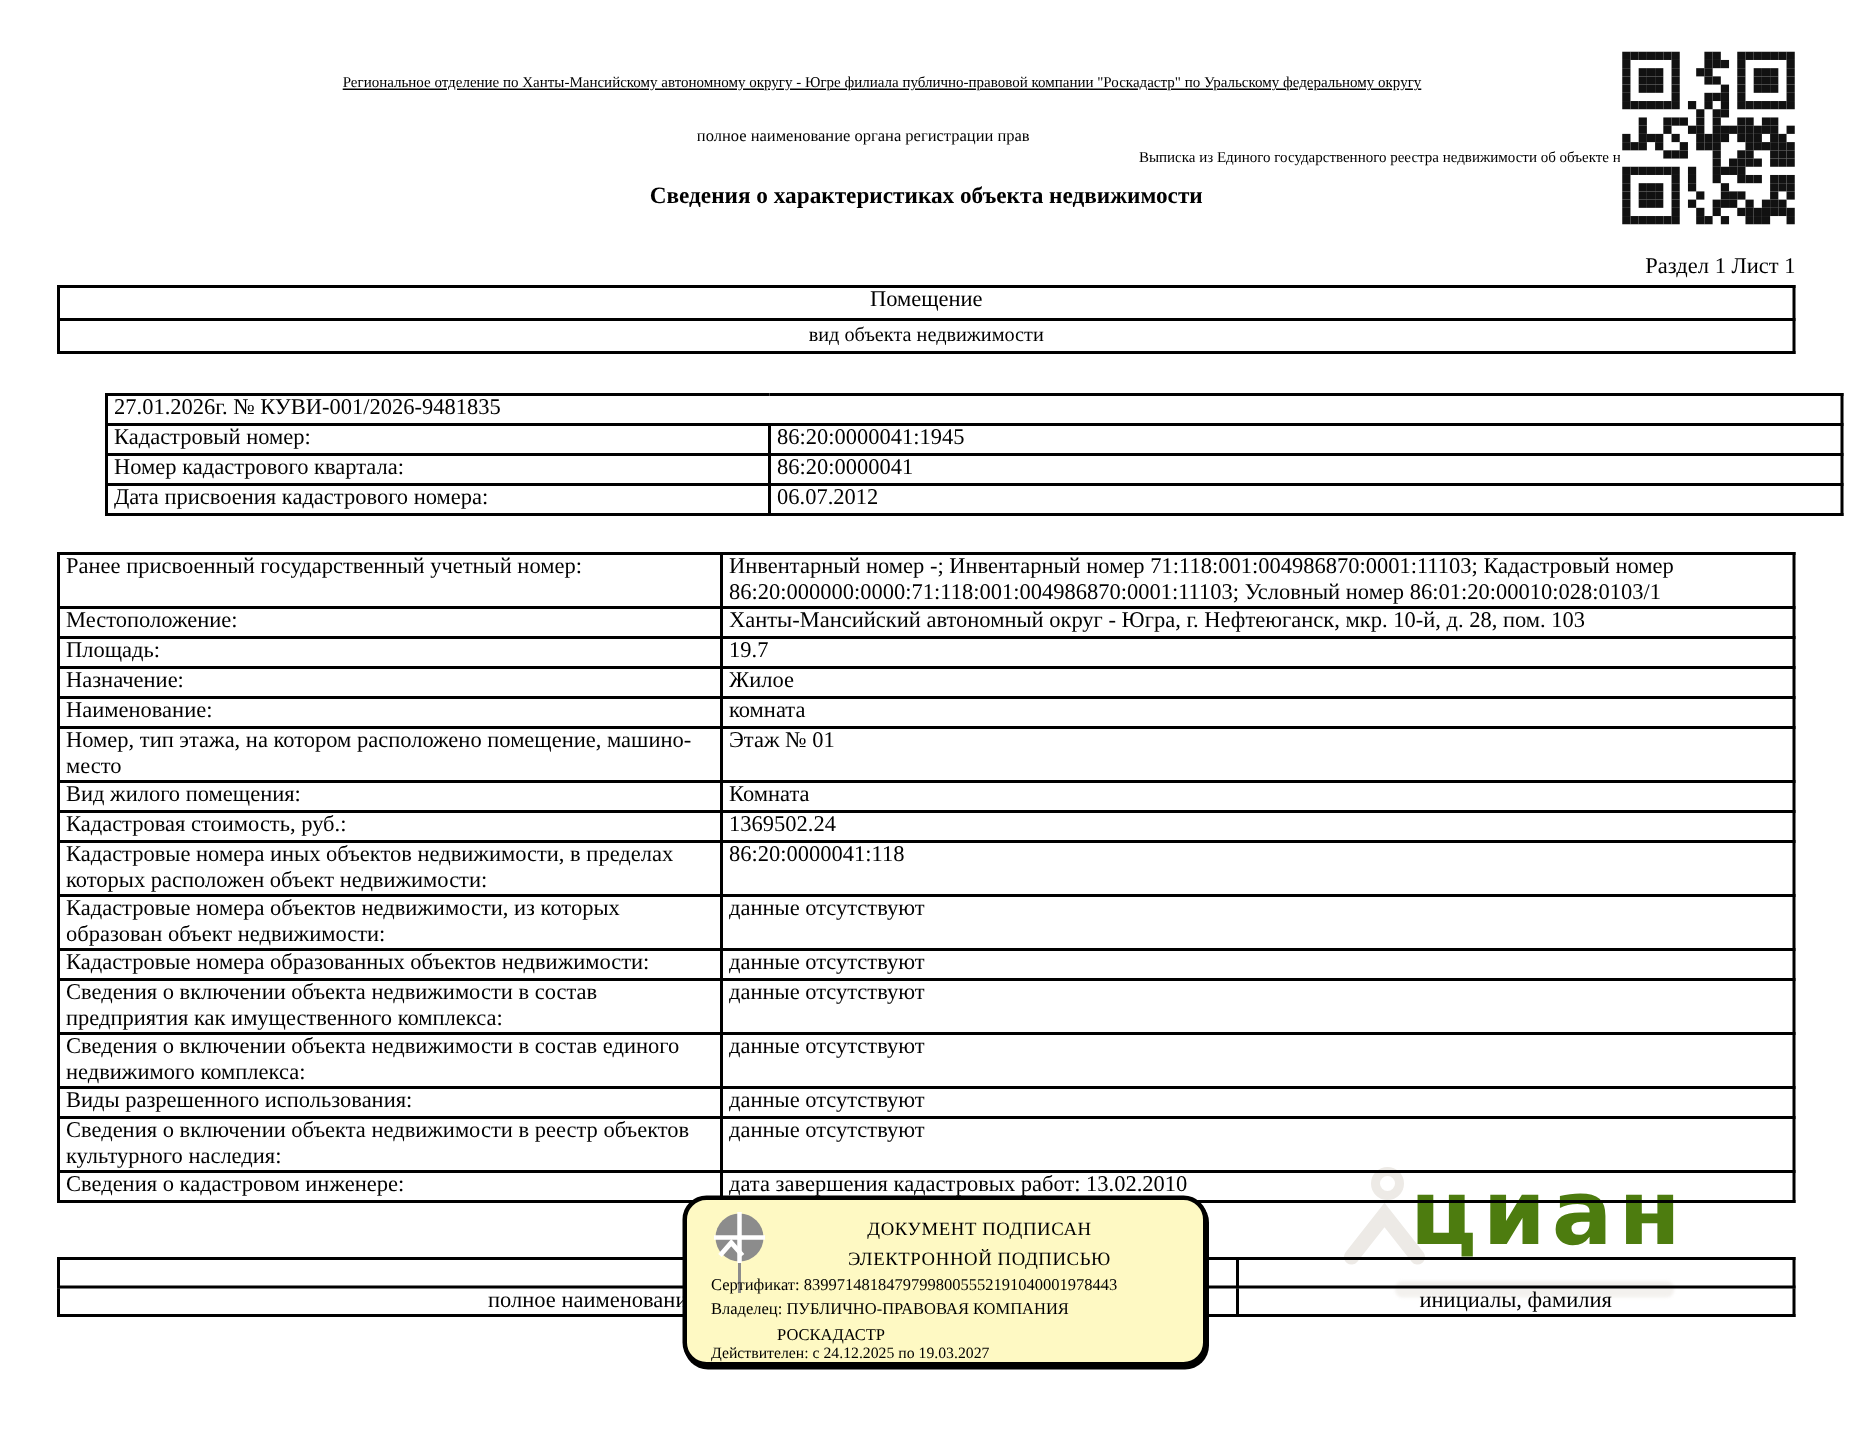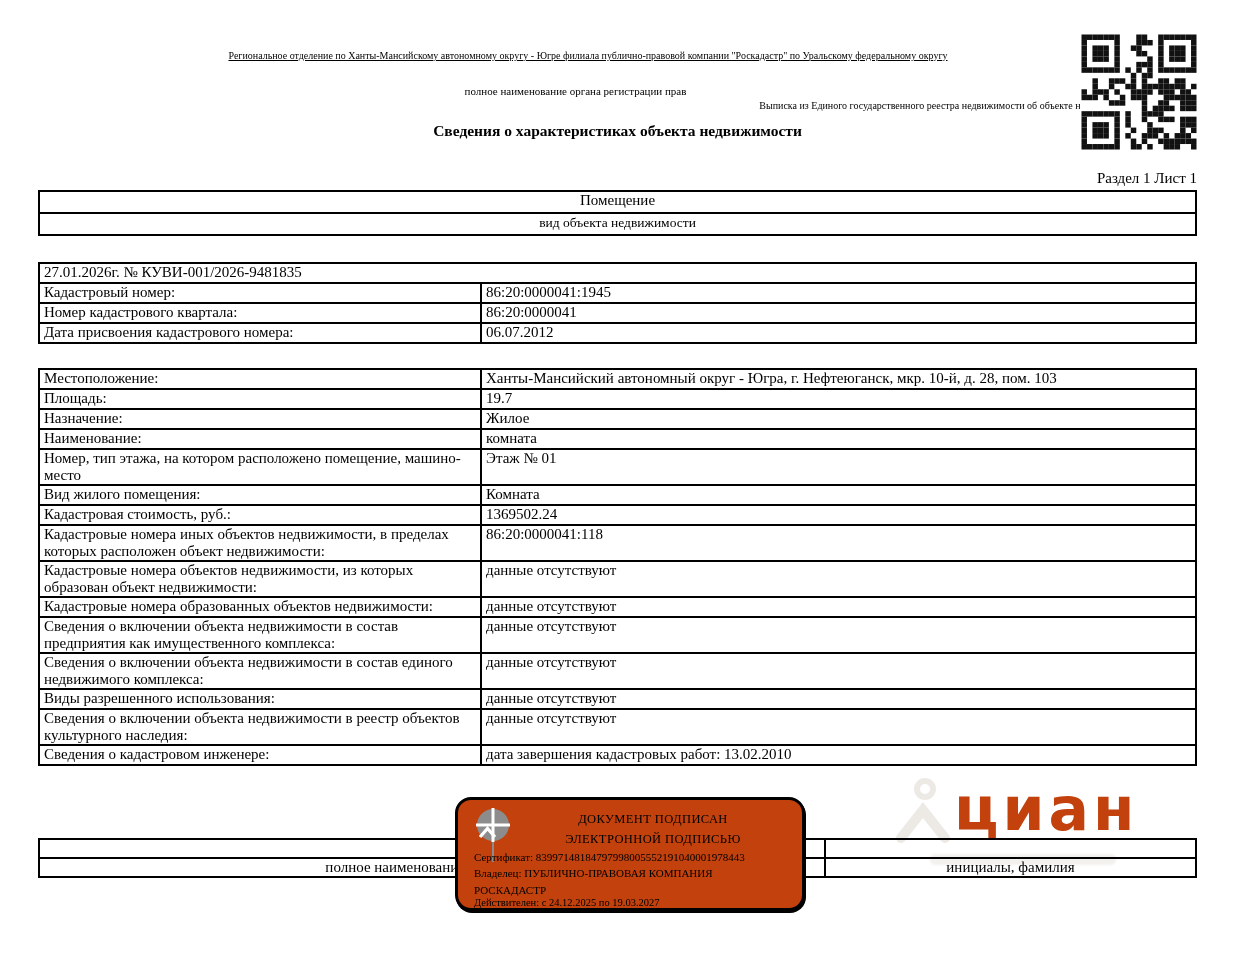--- a/index.html
+++ b/index.html
@@ -27,47 +27,47 @@
   table.doc{border-collapse:collapse;table-layout:fixed;position:absolute;left:38px;
     width:1159px;z-index:2;background:transparent;}
   table.doc td{border:2px solid #000;font-size:15px;line-height:17px;
     padding:0 4px;vertical-align:top;overflow:hidden;}
   td.c{text-align:center;}
   .t-objtype{top:190px;}
   .t-objtype td{height:20px;padding-top:1px;}
   .t-objtype .cap{font-size:13.5px;}
   .t-sheets{top:237px;}
   .t-sheets td{height:18px;}
-  .t-cad{top:262px;}
+  .t-cad{top:262px;margin-left:32px;}
   .t-cad td{height:18px;}
   .t-details{top:368px;}
   .t-details td{height:18px;}
   .t-details tr.h2 td{height:34px;}
   .t-footer{top:838px;z-index:2;}
   .t-footer td{height:17px;}
   .t-footer .cap{text-align:center;}
 
   
   .watermark{position:absolute;left:896px;top:774px;width:320px;height:110px;z-index:1;}
-  .wm-word{position:absolute;left:58px;top:0px;font-family:"DejaVu Sans",sans-serif;
-    font-weight:bold;font-size:60px;letter-spacing:4px;color:#c2410c;}
+  .wm-word{position:absolute;left:44px;top:0px;font-family:"DejaVu Sans",sans-serif;
+    font-weight:bold;font-size:60px;letter-spacing:4px;color:#4d7c0f;}
   .wm-band{position:absolute;left:34px;top:80px;width:186px;height:11px;
     background:#f3f1ee;border-radius:5px;filter:blur(1px);}
 
   
-  .stamp{position:absolute;left:455px;top:797px;width:344px;height:108px;background:#c2410c;
+  .stamp{position:absolute;left:455px;top:797px;width:344px;height:108px;background:#fef9c3;
     border:3px solid #000;border-radius:16px;z-index:3;box-shadow:1px 2px 0 #000;}
   .stamp-title1{position:absolute;left:70px;top:12px;width:250px;text-align:center;
     font-size:12.5px;letter-spacing:0.4px;}
   .stamp-title2{position:absolute;left:70px;top:32px;width:250px;text-align:center;
     font-size:12.5px;letter-spacing:0.4px;}
   .stamp-line{position:absolute;left:16px;font-size:11px;line-height:12px;}
   .st-cert{top:51px;}
   .st-own1{top:67px;}
-  .st-own2{top:84px;}
+  .st-own2{top:84px;margin-left:44px;}
   .st-valid{top:97px;font-size:10.5px;}
   .stamp-logo{position:absolute;left:14px;top:6px;}
 </style>
 </head>
 <body>
 
 <div class="page">
 
   <div class="watermark">
     <svg width="54" height="76" viewBox="0 0 54 76" style="position:absolute;left:0;top:2px;">
@@ -357,20 +357,24 @@
     </tr>
   </tbody>
     </table>
 
   <table class="doc t-details">
     <colgroup>
         <col style="width:442px">
         <col>
       </colgroup>
     <tbody>
+        <tr class="h2">
+      <td>Ранее присвоенный государственный учетный номер:</td>
+      <td>Инвентарный номер -; Инвентарный номер 71:118:001:004986870:0001:11103; Кадастровый номер 86:20:000000:0000:71:118:001:004986870:0001:11103; Условный номер 86:01:20:00010:028:0103/1</td>
+    </tr>
     <tr>
       <td>Местоположение:</td>
       <td>Ханты-Мансийский автономный округ - Югра, г. Нефтеюганск, мкр. 10-й, д. 28, пом. 103</td>
     </tr>
     <tr>
       <td>Площадь:</td>
       <td>19.7</td>
     </tr>
     <tr>
       <td>Назначение:</td>

